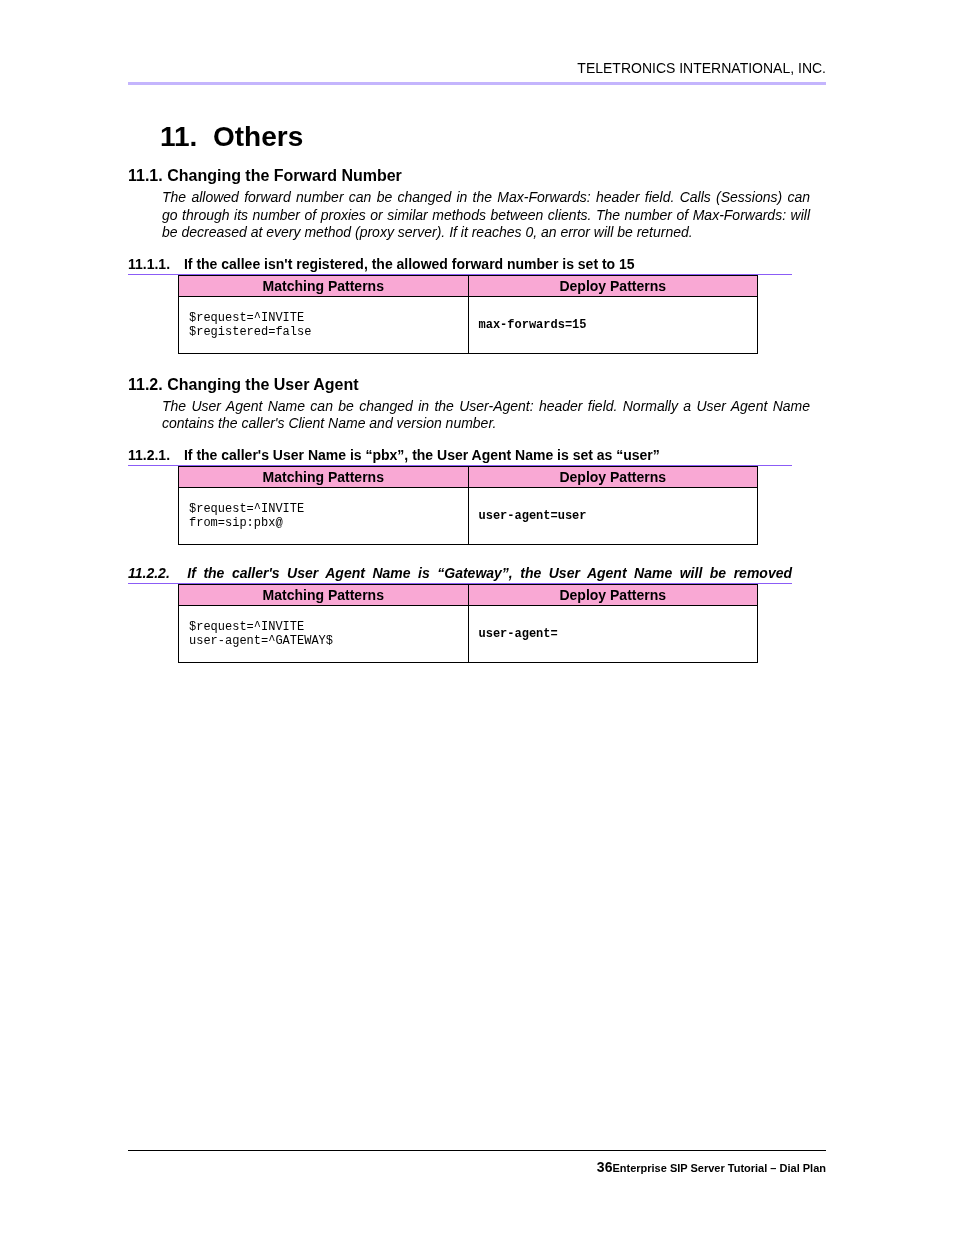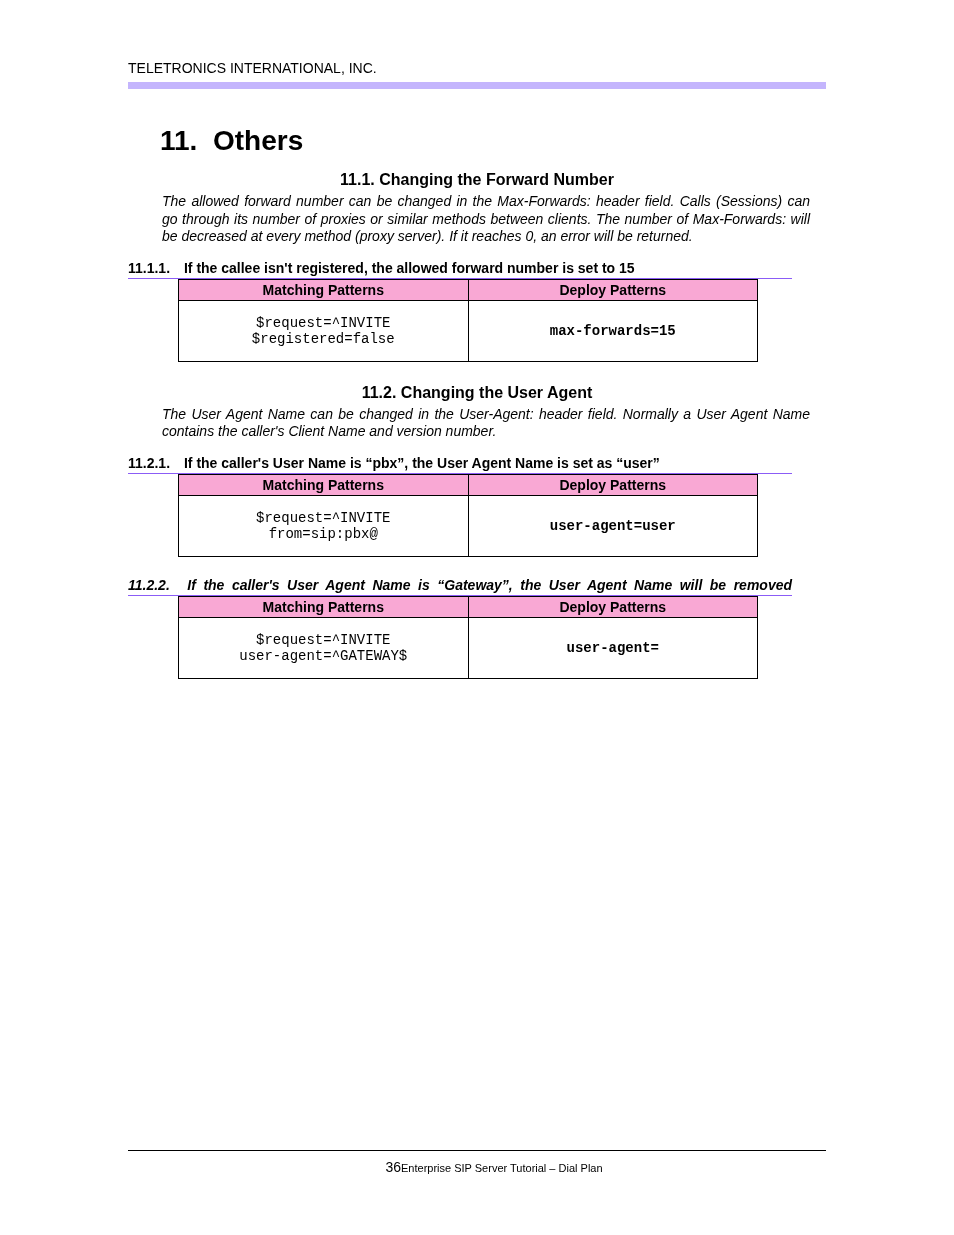--- a/index.html
+++ b/index.html
@@ -10,36 +10,35 @@
     color: #000;
   }
   .page {
     width: 954px;
     height: 1235px;
     position: relative;
     box-sizing: border-box;
     padding: 60px 128px 0 128px;
   }
   .header-line {
-    text-align: left;
+    text-align: right;
     font-size: 14px;
     padding-bottom: 6px;
-    border-bottom: 7px solid #c4b5fd;
+    border-bottom: 3px solid #c4b5fd;
     margin-bottom: 36px;
   }
   .chapter-title {
     font-size: 28px;
     font-weight: bold;
     margin: 0 0 14px 32px;
   }
   .section-title {
     font-size: 16px;
     font-weight: bold;
     margin: 0 0 4px 0;
-    text-align: center;
   }
   .section-block {
     margin-bottom: 22px;
   }
   .body-text {
     font-size: 14px;
     text-align: justify;
     margin: 0 16px 14px 34px;
     line-height: 1.25;
     font-style: italic;
@@ -64,42 +63,42 @@
     background: #f9a8d4;
     border: 1px solid #000;
     font-size: 14px;
     font-weight: bold;
     padding: 2px 4px;
     text-align: center;
   }
   table.pattern td {
     border: 1px solid #000;
     font-family: "Courier New", monospace;
-    font-size: 14px;
+    font-size: 12px;
     padding: 14px 10px;
     vertical-align: middle;
     width: 50%;
-    text-align: center;
   }
   table.pattern td.deploy {
     font-weight: bold;
   }
   .footer {
     position: absolute;
     bottom: 60px;
     left: 128px;
     right: 128px;
     border-top: 1px solid #000;
     padding-top: 8px;
     font-size: 11px;
   }
   .footer-row {
     display: flex;
-    justify-content: center;
+    justify-content: flex-end;
     align-items: baseline;
+    font-weight: bold;
   }
   .footer-page {
     font-size: 14px;
     padding-left: 34px;
   }
   .footer-docid {
     font-size: 10px;
     margin-top: 10px;
     padding-left: 34px;
   }

